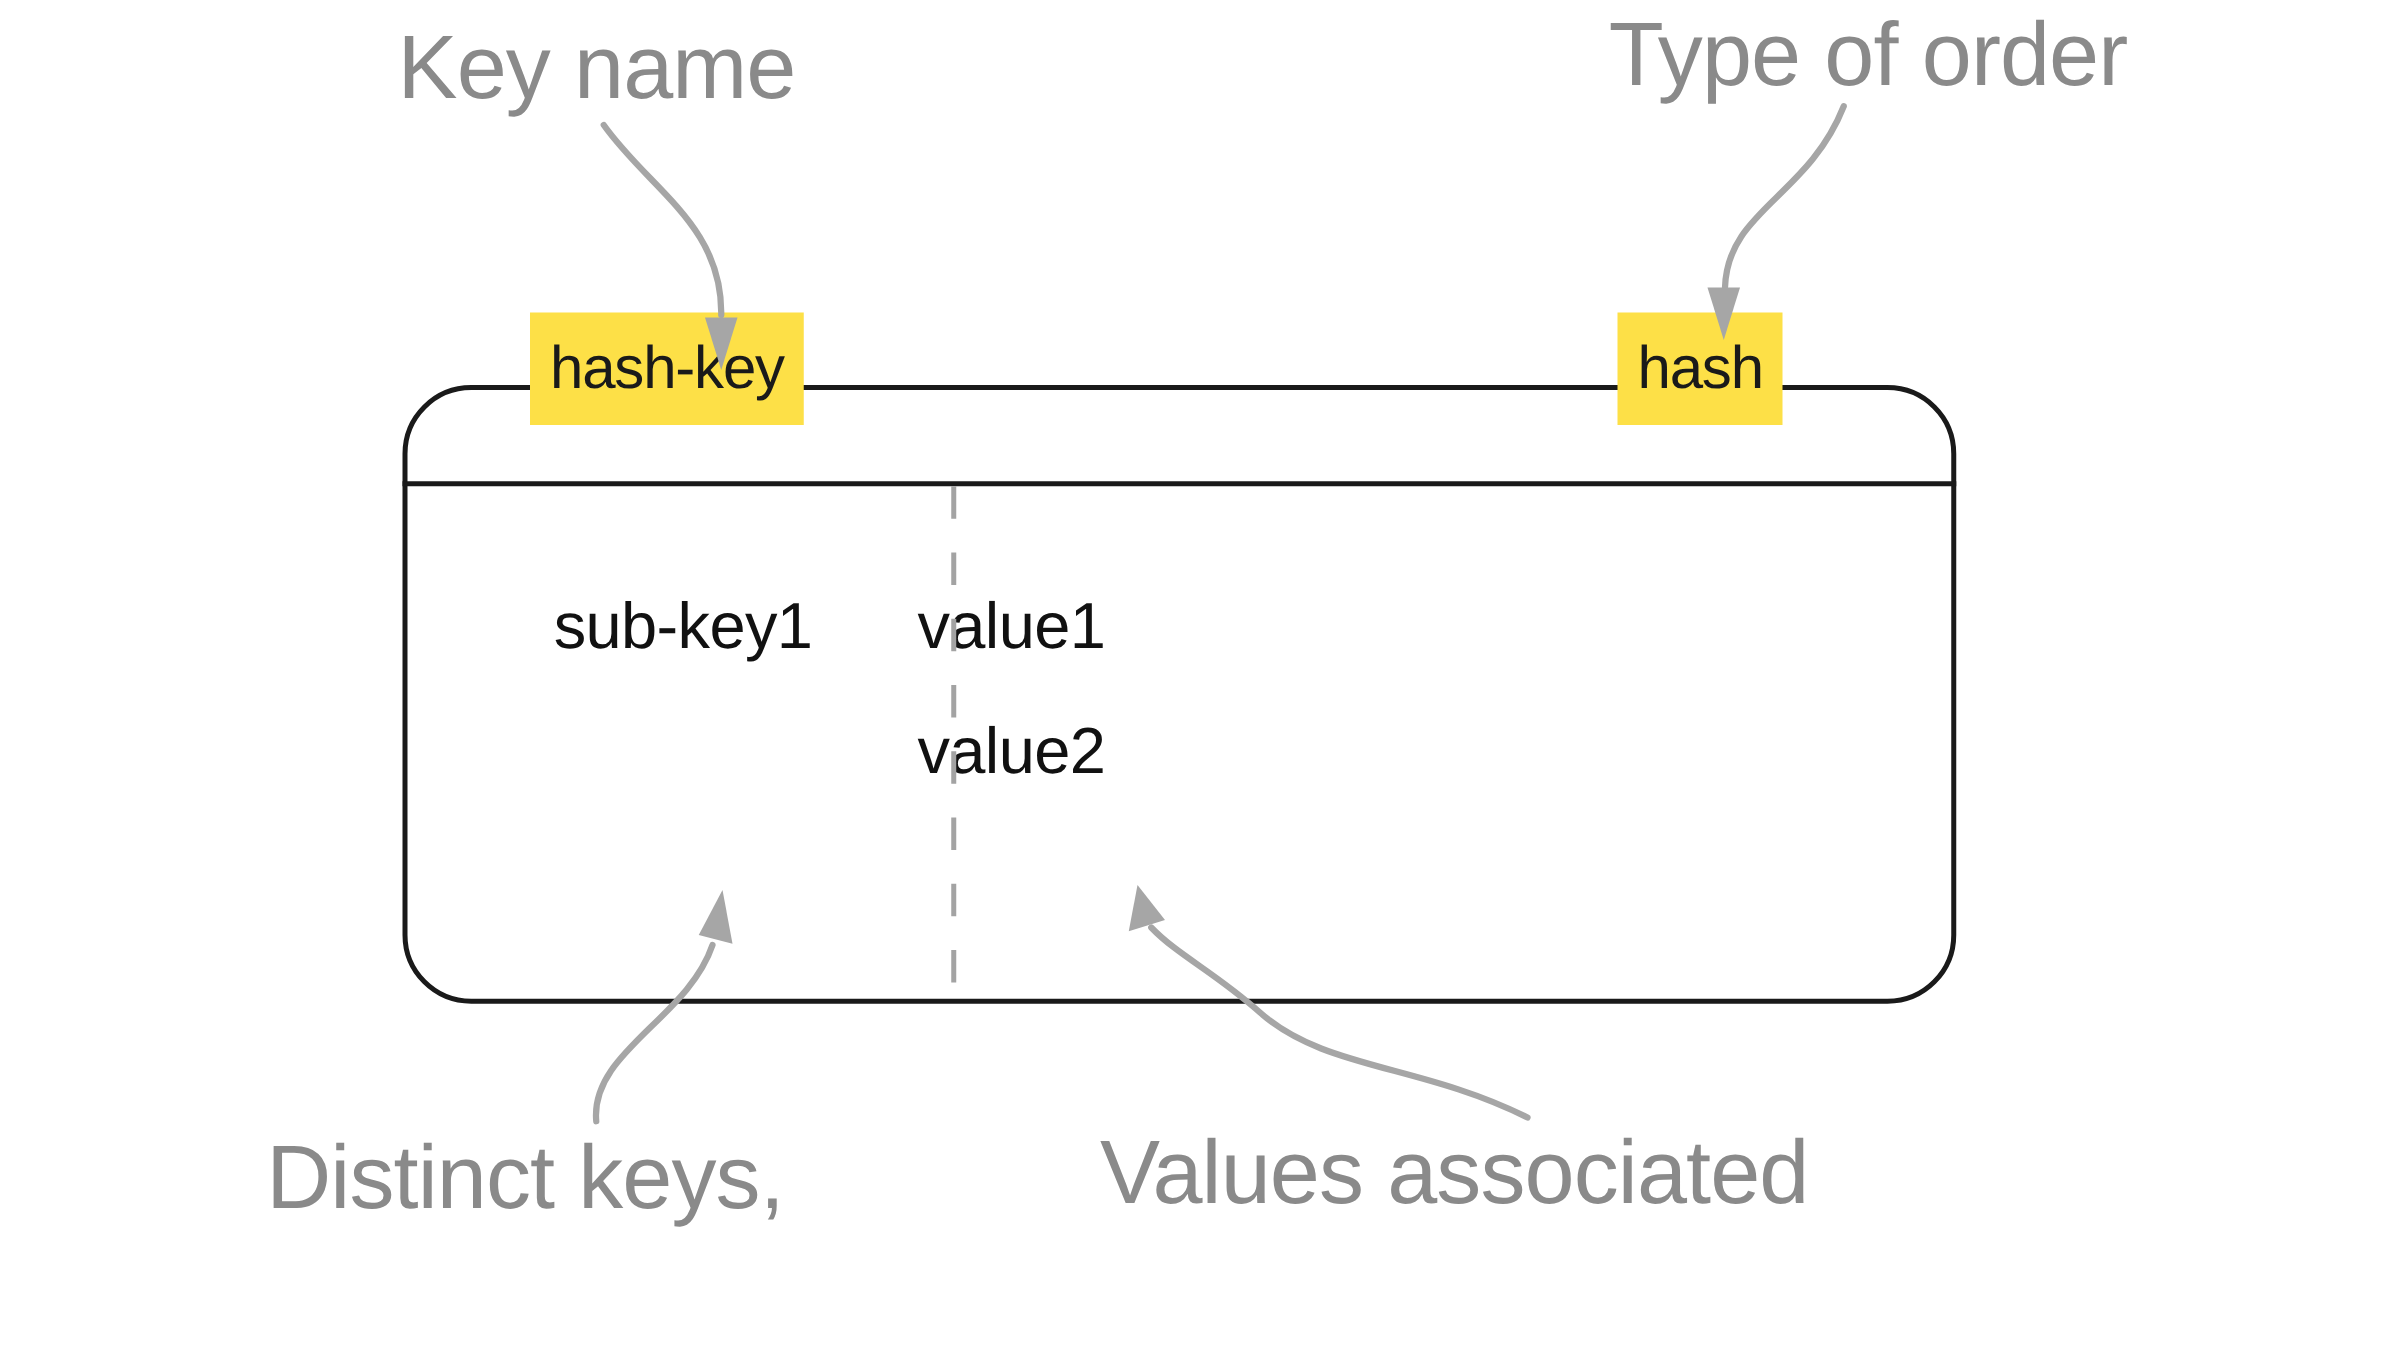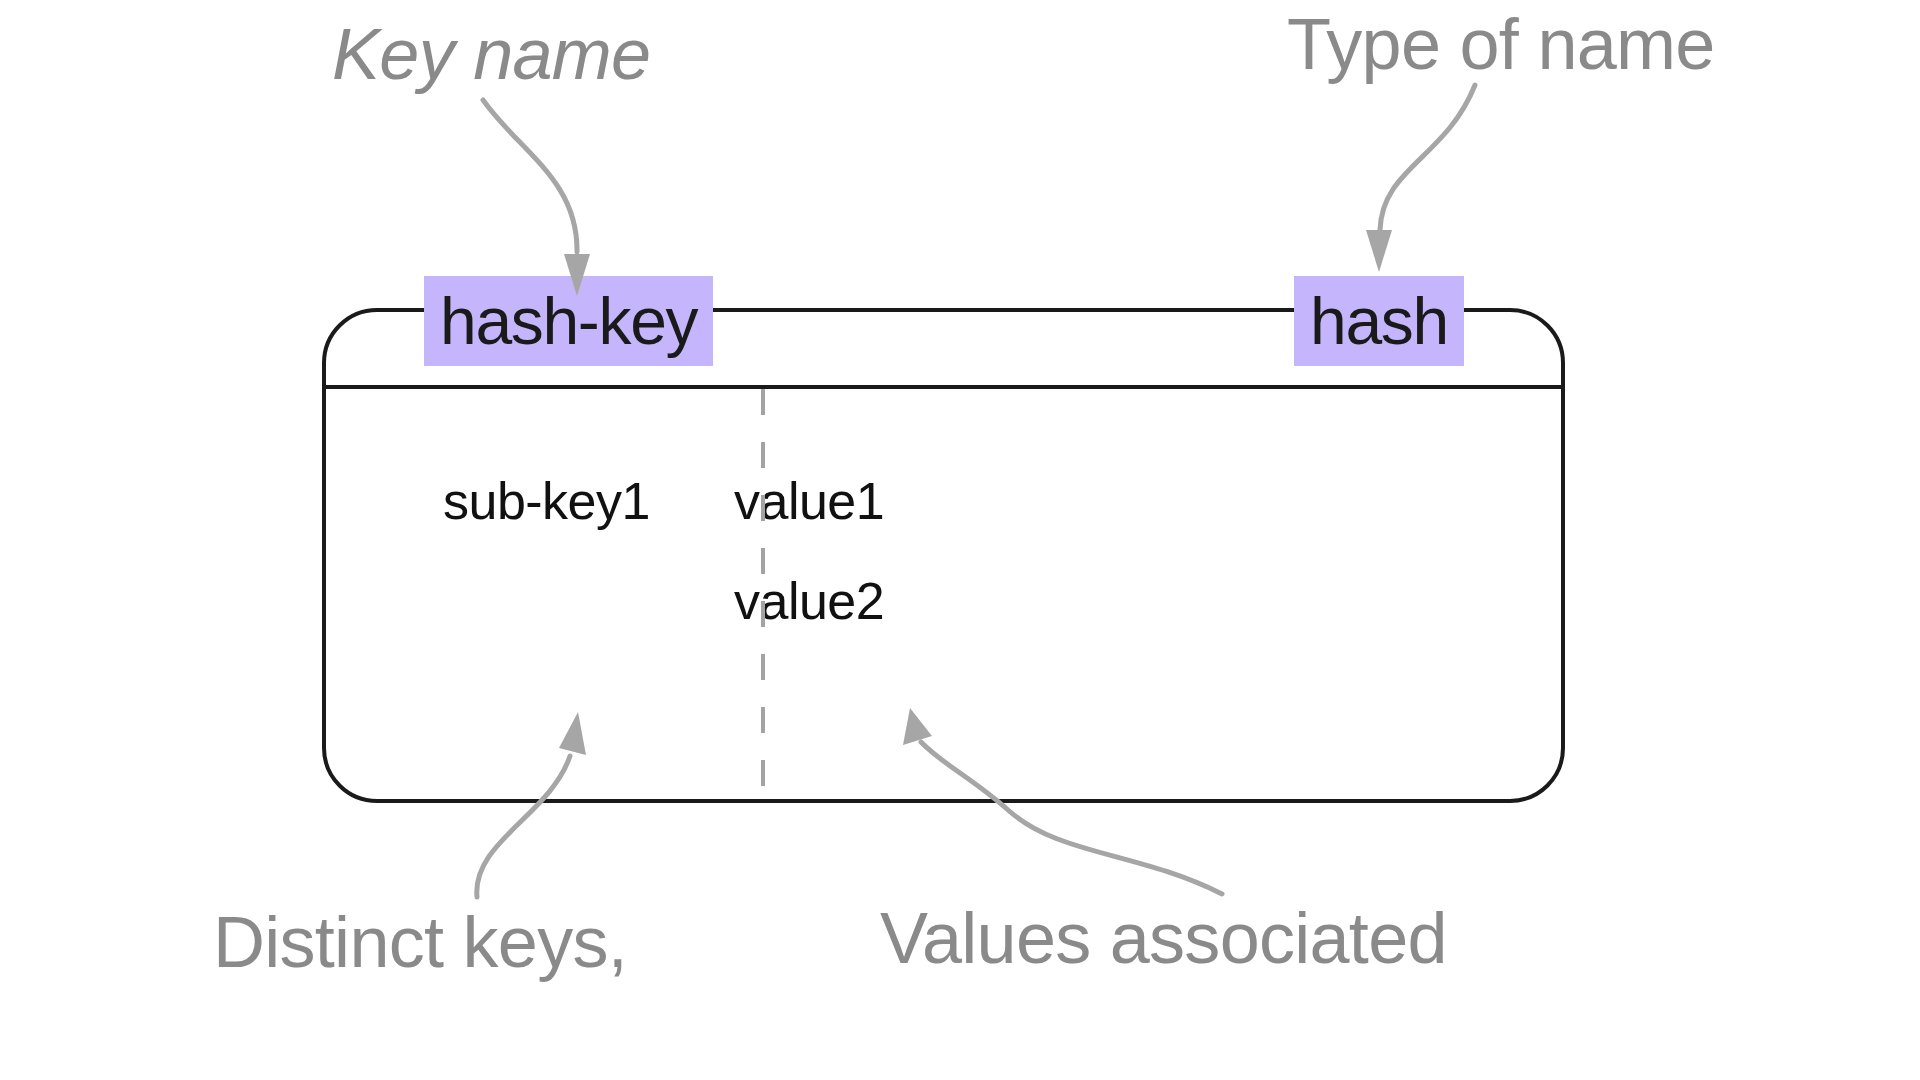--- a/index.html
+++ b/index.html
@@ -24,24 +24,24 @@
   
   .header-sep{
     position:absolute;
     left:322px;top:385px;
     width:1243px;height:4px;
     background:#1a1a1a;
   }
   
   .box-label{
     position:absolute;
-    top:276px;
+    top:250px;
     height:90px;line-height:90px;
-    background:#c4b5fd;
-    font-size:66px;
+    background:#fde047;
+    font-size:48px;
     letter-spacing:-0.02em;
     padding:0 16px;
     white-space:nowrap;
     color:#1a1a1a;
   }
   .box-label.key{left:424px;}
   .box-label.type{left:1294px;}
   
   .entry-text{
     position:absolute;
@@ -57,42 +57,42 @@
   .entry-value{left:734px;}
   
   .annotation{
     position:absolute;
     color:#8a8a8a;
     font-size:72px;
     line-height:88px;
     letter-spacing:-0.01em;
     white-space:nowrap;
   }
-  .ann-key-name{left:332px;top:10px;font-style:italic;}
+  .ann-key-name{left:318px;top:10px;}
   .ann-type-of-value{left:1287px;top:0px;}
   .ann-distinct{left:213px;top:898px;width:560px;}
   .ann-values{left:880px;top:894px;width:560px;text-align:right;}
   
   .overlay{
     position:absolute;inset:0;
     width:1920px;height:1080px;
     pointer-events:none;
   }
   .overlay path.arrow{stroke:#a6a6a6;stroke-width:5;fill:none;stroke-linecap:round;}
   .overlay polygon.head{fill:#a6a6a6;stroke:none;}
   .overlay line.divider{stroke:#a3a3a3;stroke-width:4;stroke-dasharray:26 27;}
 </style>
 </head>
 <body>
 
 <div class="canvas">
 
   <div class="annotation ann-key-name">Key name</div>
 
-  <div class="annotation ann-type-of-value">Type of name</div>
+  <div class="annotation ann-type-of-value">Type of order</div>
 
   <div class="hash-box"></div>
   <div class="header-sep"></div>
 
   <div class="box-label key">hash-key</div>
 
   <div class="box-label type">hash</div>
 
   <div class="entry-text entry-row1 entry-key">sub-key1</div>
   <div class="entry-text entry-row1 entry-value">value1</div>

